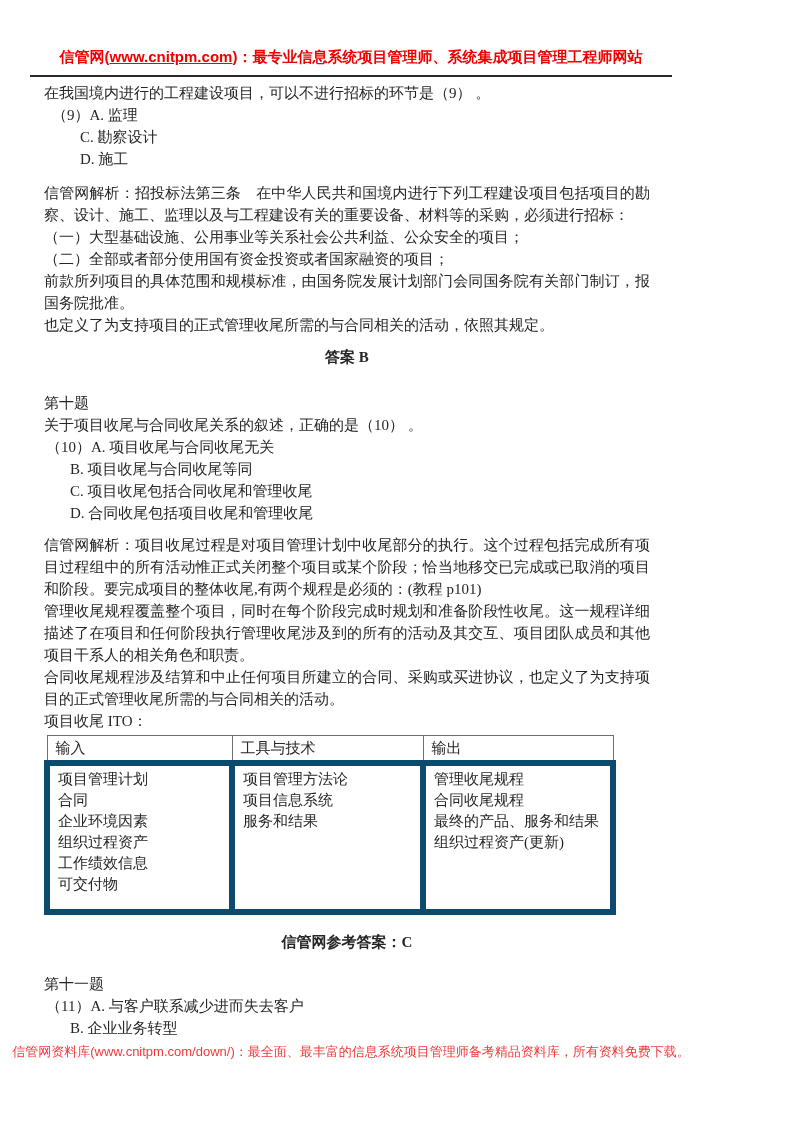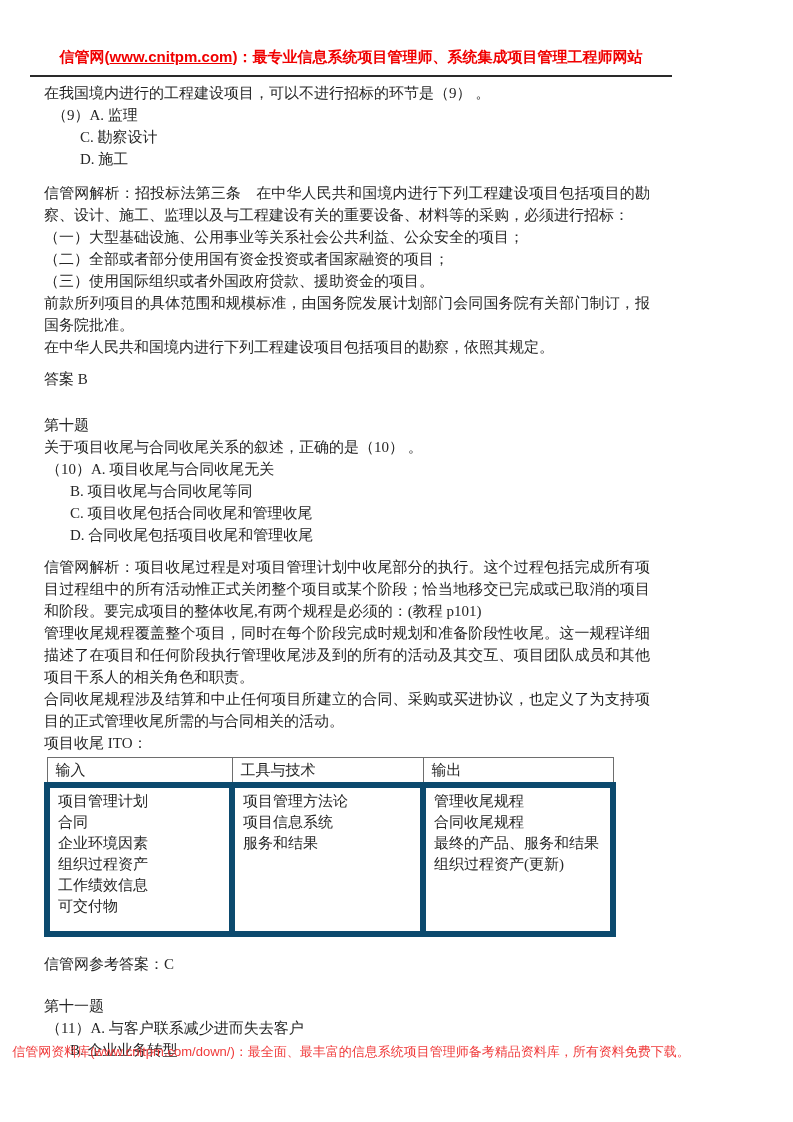--- a/index.html
+++ b/index.html
@@ -11,21 +11,21 @@
   .hdr{
     padding-top:47px;text-align:center;
     color:#f00000;font-weight:bold;font-size:15px;line-height:20px;
     font-family:"Liberation Sans","DejaVu Sans",sans-serif;
   }
   .hdr a{color:#f00000;text-decoration:underline;cursor:pointer;}
   .rule{border:none;border-top:2px solid #2a2a2a;margin:8px 30px 0 30px;}
   .content{padding:5px 52px 0 44px;}
   p{margin:0;line-height:22px;}
   .just{text-align:justify;}
-  .bold{font-weight:normal;}
+  .bold{font-weight:bold;text-align:center;}
   .sp12{height:12px;} .sp10{height:10px;} .sp24{height:24px;}
   .sp20{height:20px;} .sp16{height:16px;}
   .opt9-first{padding-left:8px;}
   .opt9{padding-left:36px;}
   .opt-first{padding-left:2px;}
   .opt{padding-left:26px;}
   table.ito{
     border-collapse:collapse;width:566px;margin-top:3px;
     table-layout:fixed;
   }
@@ -62,23 +62,22 @@
     <p class="just">在我国境内进行的工程建设项目，可以不进行招标的环节是（9） 。</p>
     <p class="opt9-first">（9）A. 监理</p>
     <p class="opt9">C. 勘察设计</p>
     <p class="opt9">D. 施工</p>
 
     <div class="sp12"></div>
 
     <p class="just">信管网解析：招投标法第三条　在中华人民共和国境内进行下列工程建设项目包括项目的勘察、设计、施工、监理以及与工程建设有关的重要设备、材料等的采购，必须进行招标：</p>
     <p class="just">（一）大型基础设施、公用事业等关系社会公共利益、公众安全的项目；</p>
     <p class="just">（二）全部或者部分使用国有资金投资或者国家融资的项目；</p>
-    <p class="just">（三）使用国际组织或者外国政府贷款、援助资金的项目。</p>
     <p class="just">前款所列项目的具体范围和规模标准，由国务院发展计划部门会同国务院有关部门制订，报国务院批准。</p>
-    <p class="just">在中华人民共和国境内进行下列工程建设项目包括项目的勘察，依照其规定。</p>
+    <p class="just">也定义了为支持项目的正式管理收尾所需的与合同相关的活动，依照其规定。</p>
 
     <div class="sp10"></div>
 
     <p class="bold">答案 B</p>
 
     <div class="sp24"></div>
 
     <p>第十题</p>
     <p class="just">关于项目收尾与合同收尾关系的叙述，正确的是（10） 。</p>
     <p class="opt-first">（10）A. 项目收尾与合同收尾无关</p>

